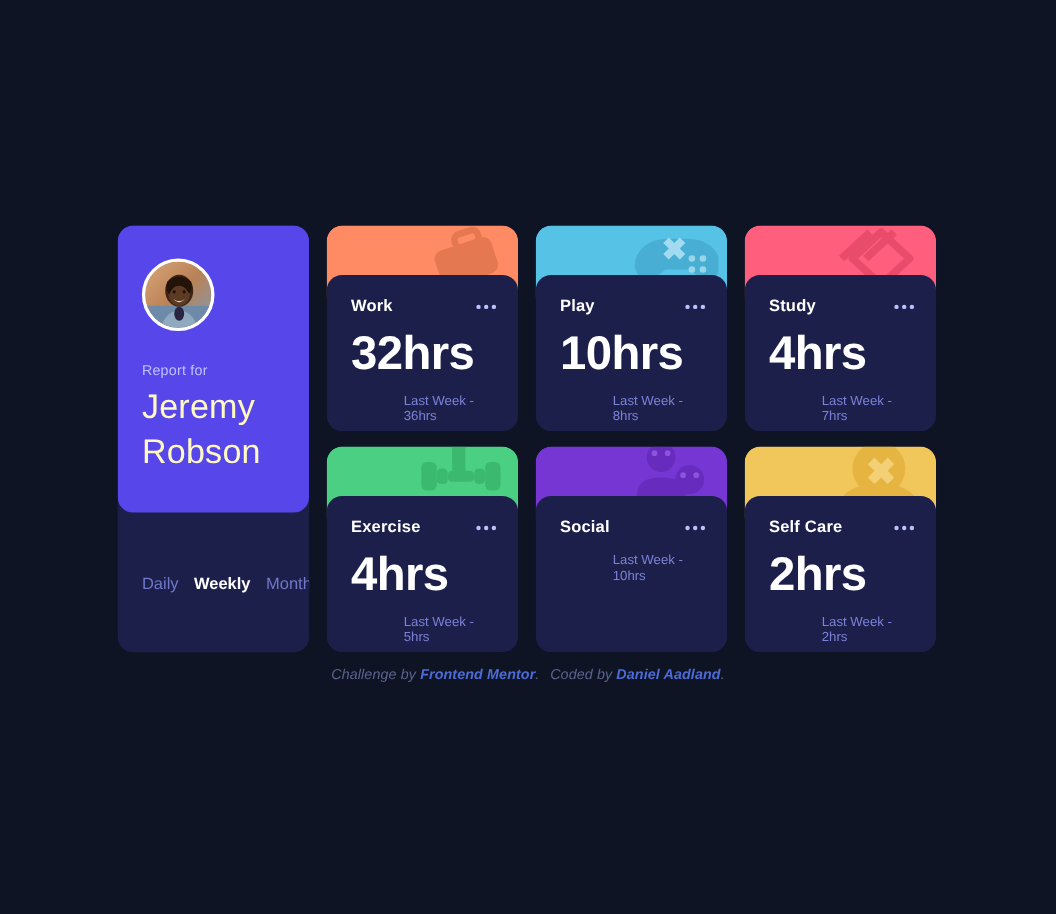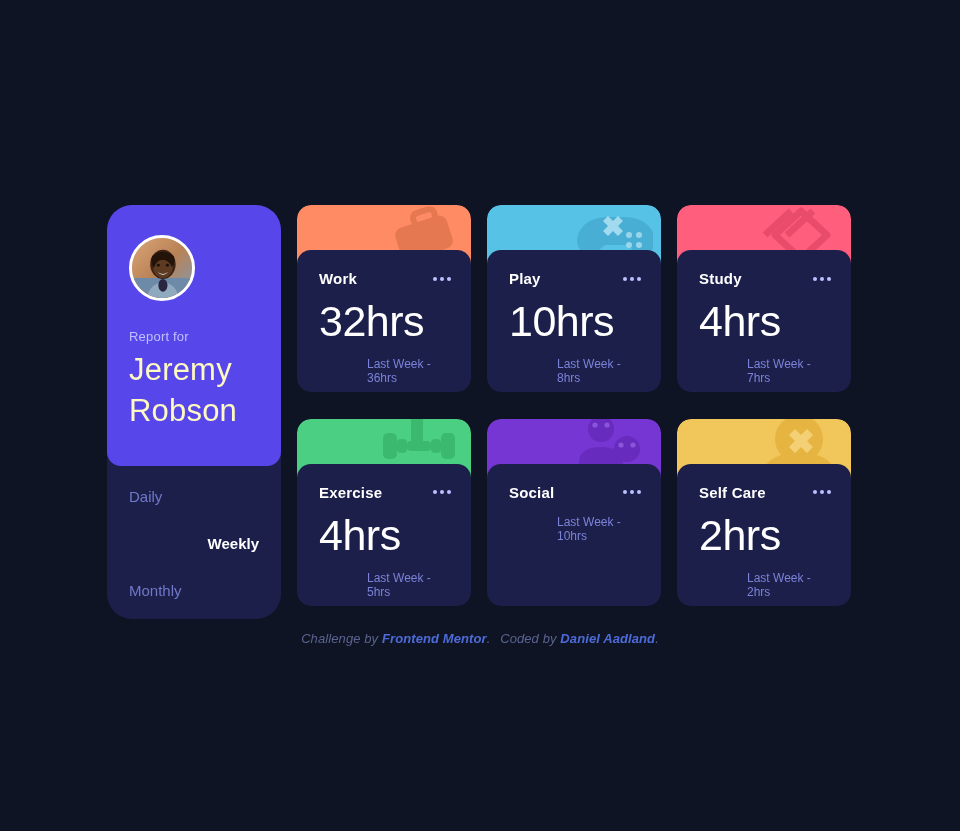--- a/index.html
+++ b/index.html
@@ -22,21 +22,21 @@
     display:grid;
     grid-template-columns:174px 174px 174px 174px;
     column-gap:16px;
     row-gap:14px;
   }
 
   
   .profile {
     grid-row:1 / span 2;
     background:#1c1f4a;
-    border-radius:25px;
+    border-radius:14px;
     overflow:hidden;
     display:flex;
     flex-direction:column;
   }
   .profile-top {
     background:#5747ea;
     border-radius:14px;
     padding:30px 22px 34px 22px;
     flex:0 0 auto;
   }
@@ -61,22 +61,22 @@
     color:#fef9c3;
     font-size:31px;
     font-weight:300;
     line-height:1.32;
     letter-spacing:.2px;
   }
   .profile-periods {
     flex:1 1 auto;
     padding:22px 22px 20px 22px;
     display:flex;
-    flex-direction:column;
-    gap:30px;
+    flex-direction:row;
+    gap:14px;
   }
   .period {
     font-size:15px;
     color:#7078c9;
     font-weight:400;
     background:none; border:none; padding:0; text-align:left;
     font-family:inherit;
     cursor:pointer;
   }
   .period.active { color:#ffffff; font-weight:700;text-align:right; }
@@ -126,21 +126,21 @@
   }
   .ellipsis i {
     width:4px; height:4px; border-radius:50%;
     background:#bbc0ff;
     display:block;
   }
   .stat-hours {
     margin-top:13px;
     color:#ffffff;
     font-size:43px;
-    font-weight:400;
+    font-weight:700;
     line-height:1;
     letter-spacing:-.5px;
   }
   .stat-prev {
     margin-top:14px;
     color:#7b83d9;
     font-size:12px;
     font-weight:400;
     margin-left:48px;
   }

